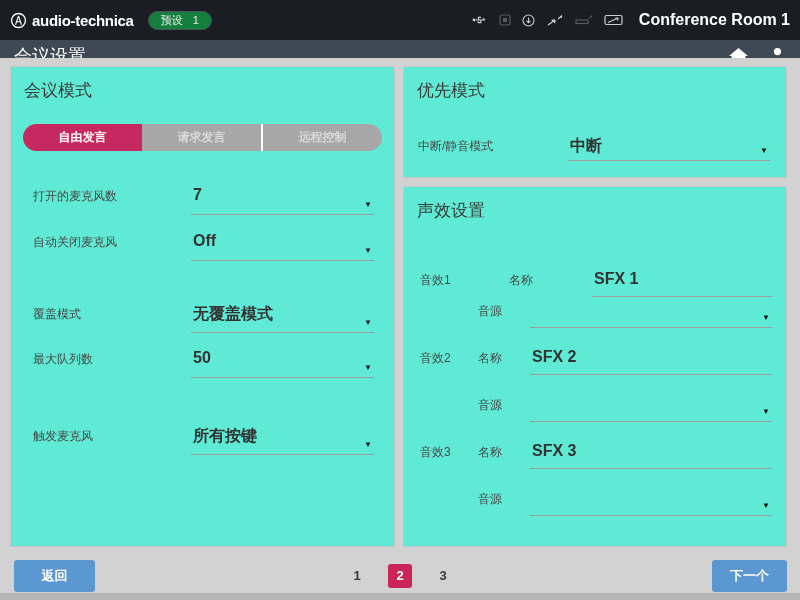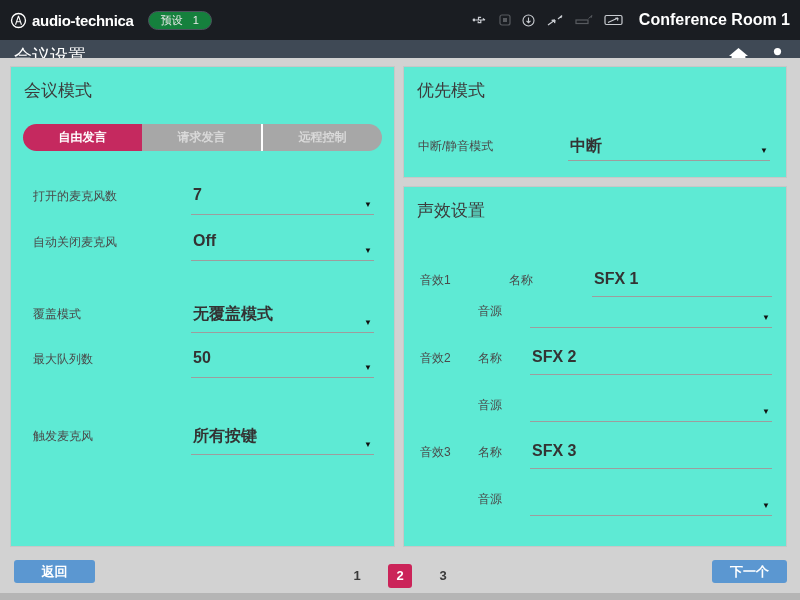--- a/index.html
+++ b/index.html
@@ -86,21 +86,21 @@
 
   
   .sfx-row { left: 16px; right: 14px; height: 30px; }
   .sfx-row .grp { width: 58px; font-size: 12px; color: #4a4a4a; padding-top: 5px; }
   .sfx-row .lbl { width: 52px; }
   #sfx-r0 { top: 80px; gap: 31px; }  #sfx-r1 { top: 111px; } #sfx-r2 { top: 158px; }
   #sfx-r3 { top: 205px; } #sfx-r4 { top: 252px; } #sfx-r5 { top: 299px; }
 
   
   .btn {
-    position: absolute; top: 502px; height: 23px;
+    position: absolute; top: 502px; height: 32px;
     background: #5b97d1; color: #fff; font-weight: bold; font-size: 13px;
     border: none; border-radius: 3px;
     display: flex; align-items: center; justify-content: center; cursor: pointer;
     font-family: inherit;
   }
   #btn-back { left: 14px; width: 81px; }
   #btn-next { right: 13px; width: 75px; }
   .pager {
     position: absolute; top: 506px; left: 0; right: 0; height: 24px;
     display: flex; justify-content: center; align-items: center; gap: 19px;

